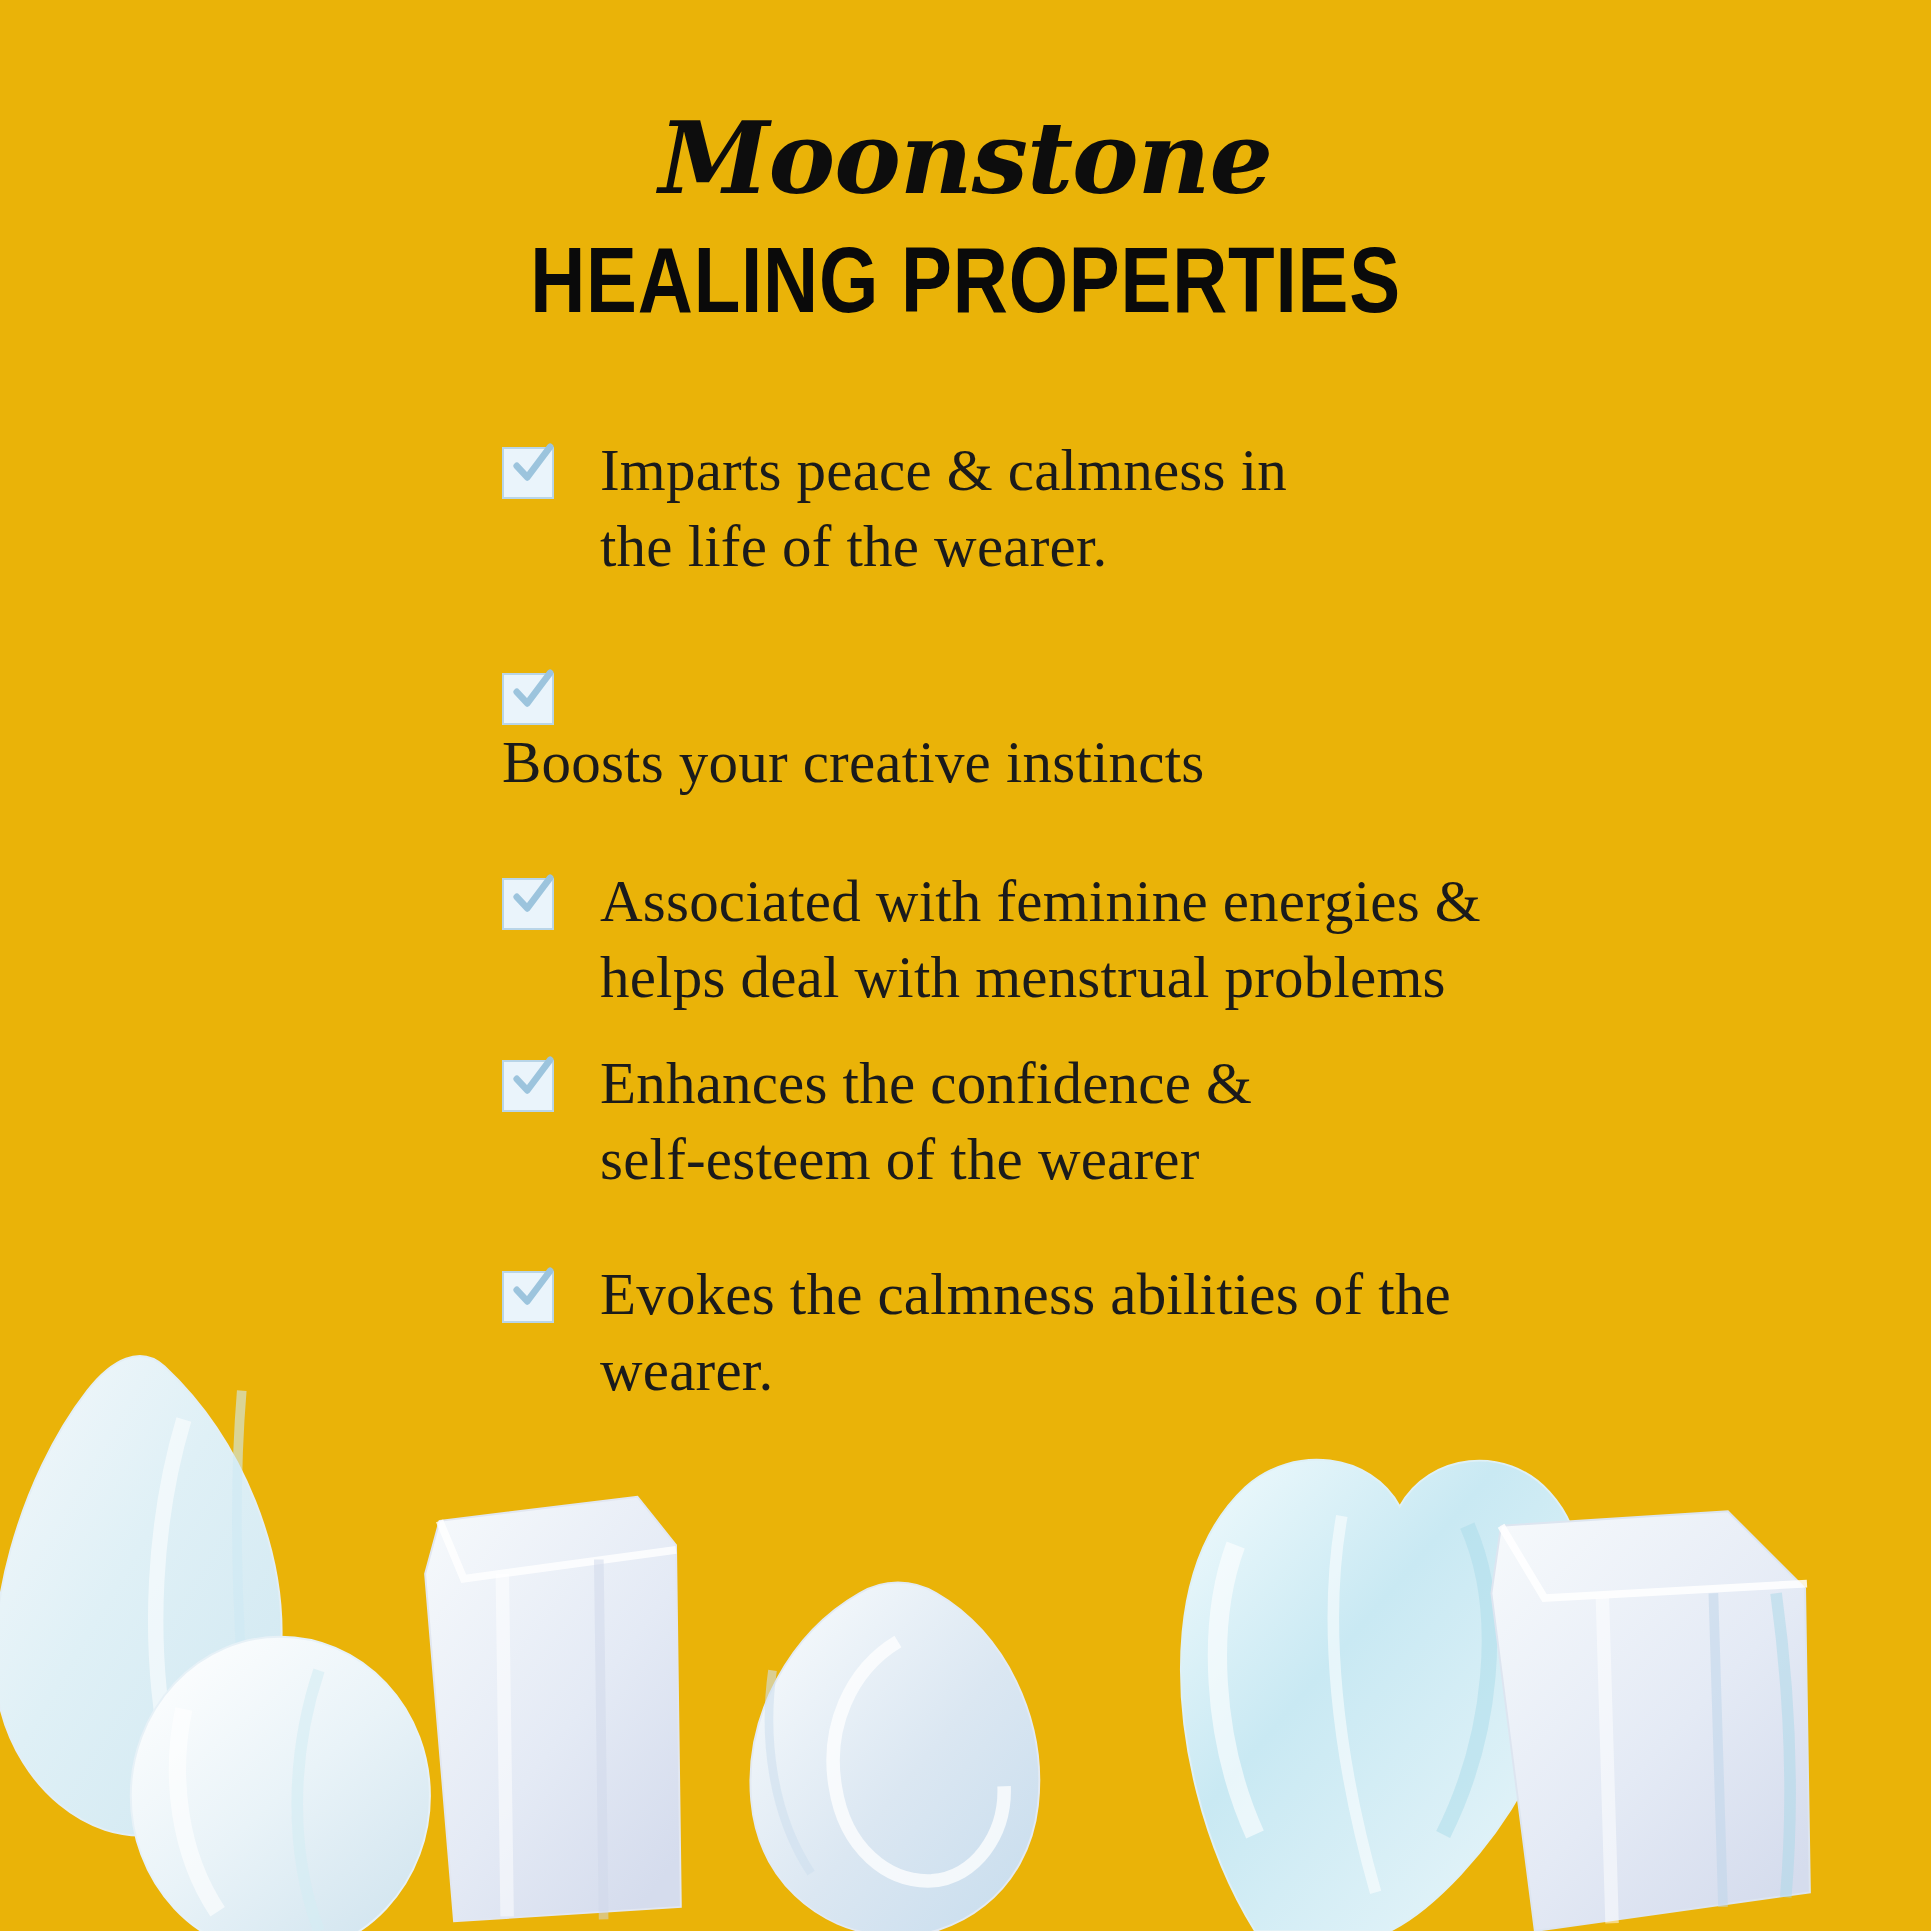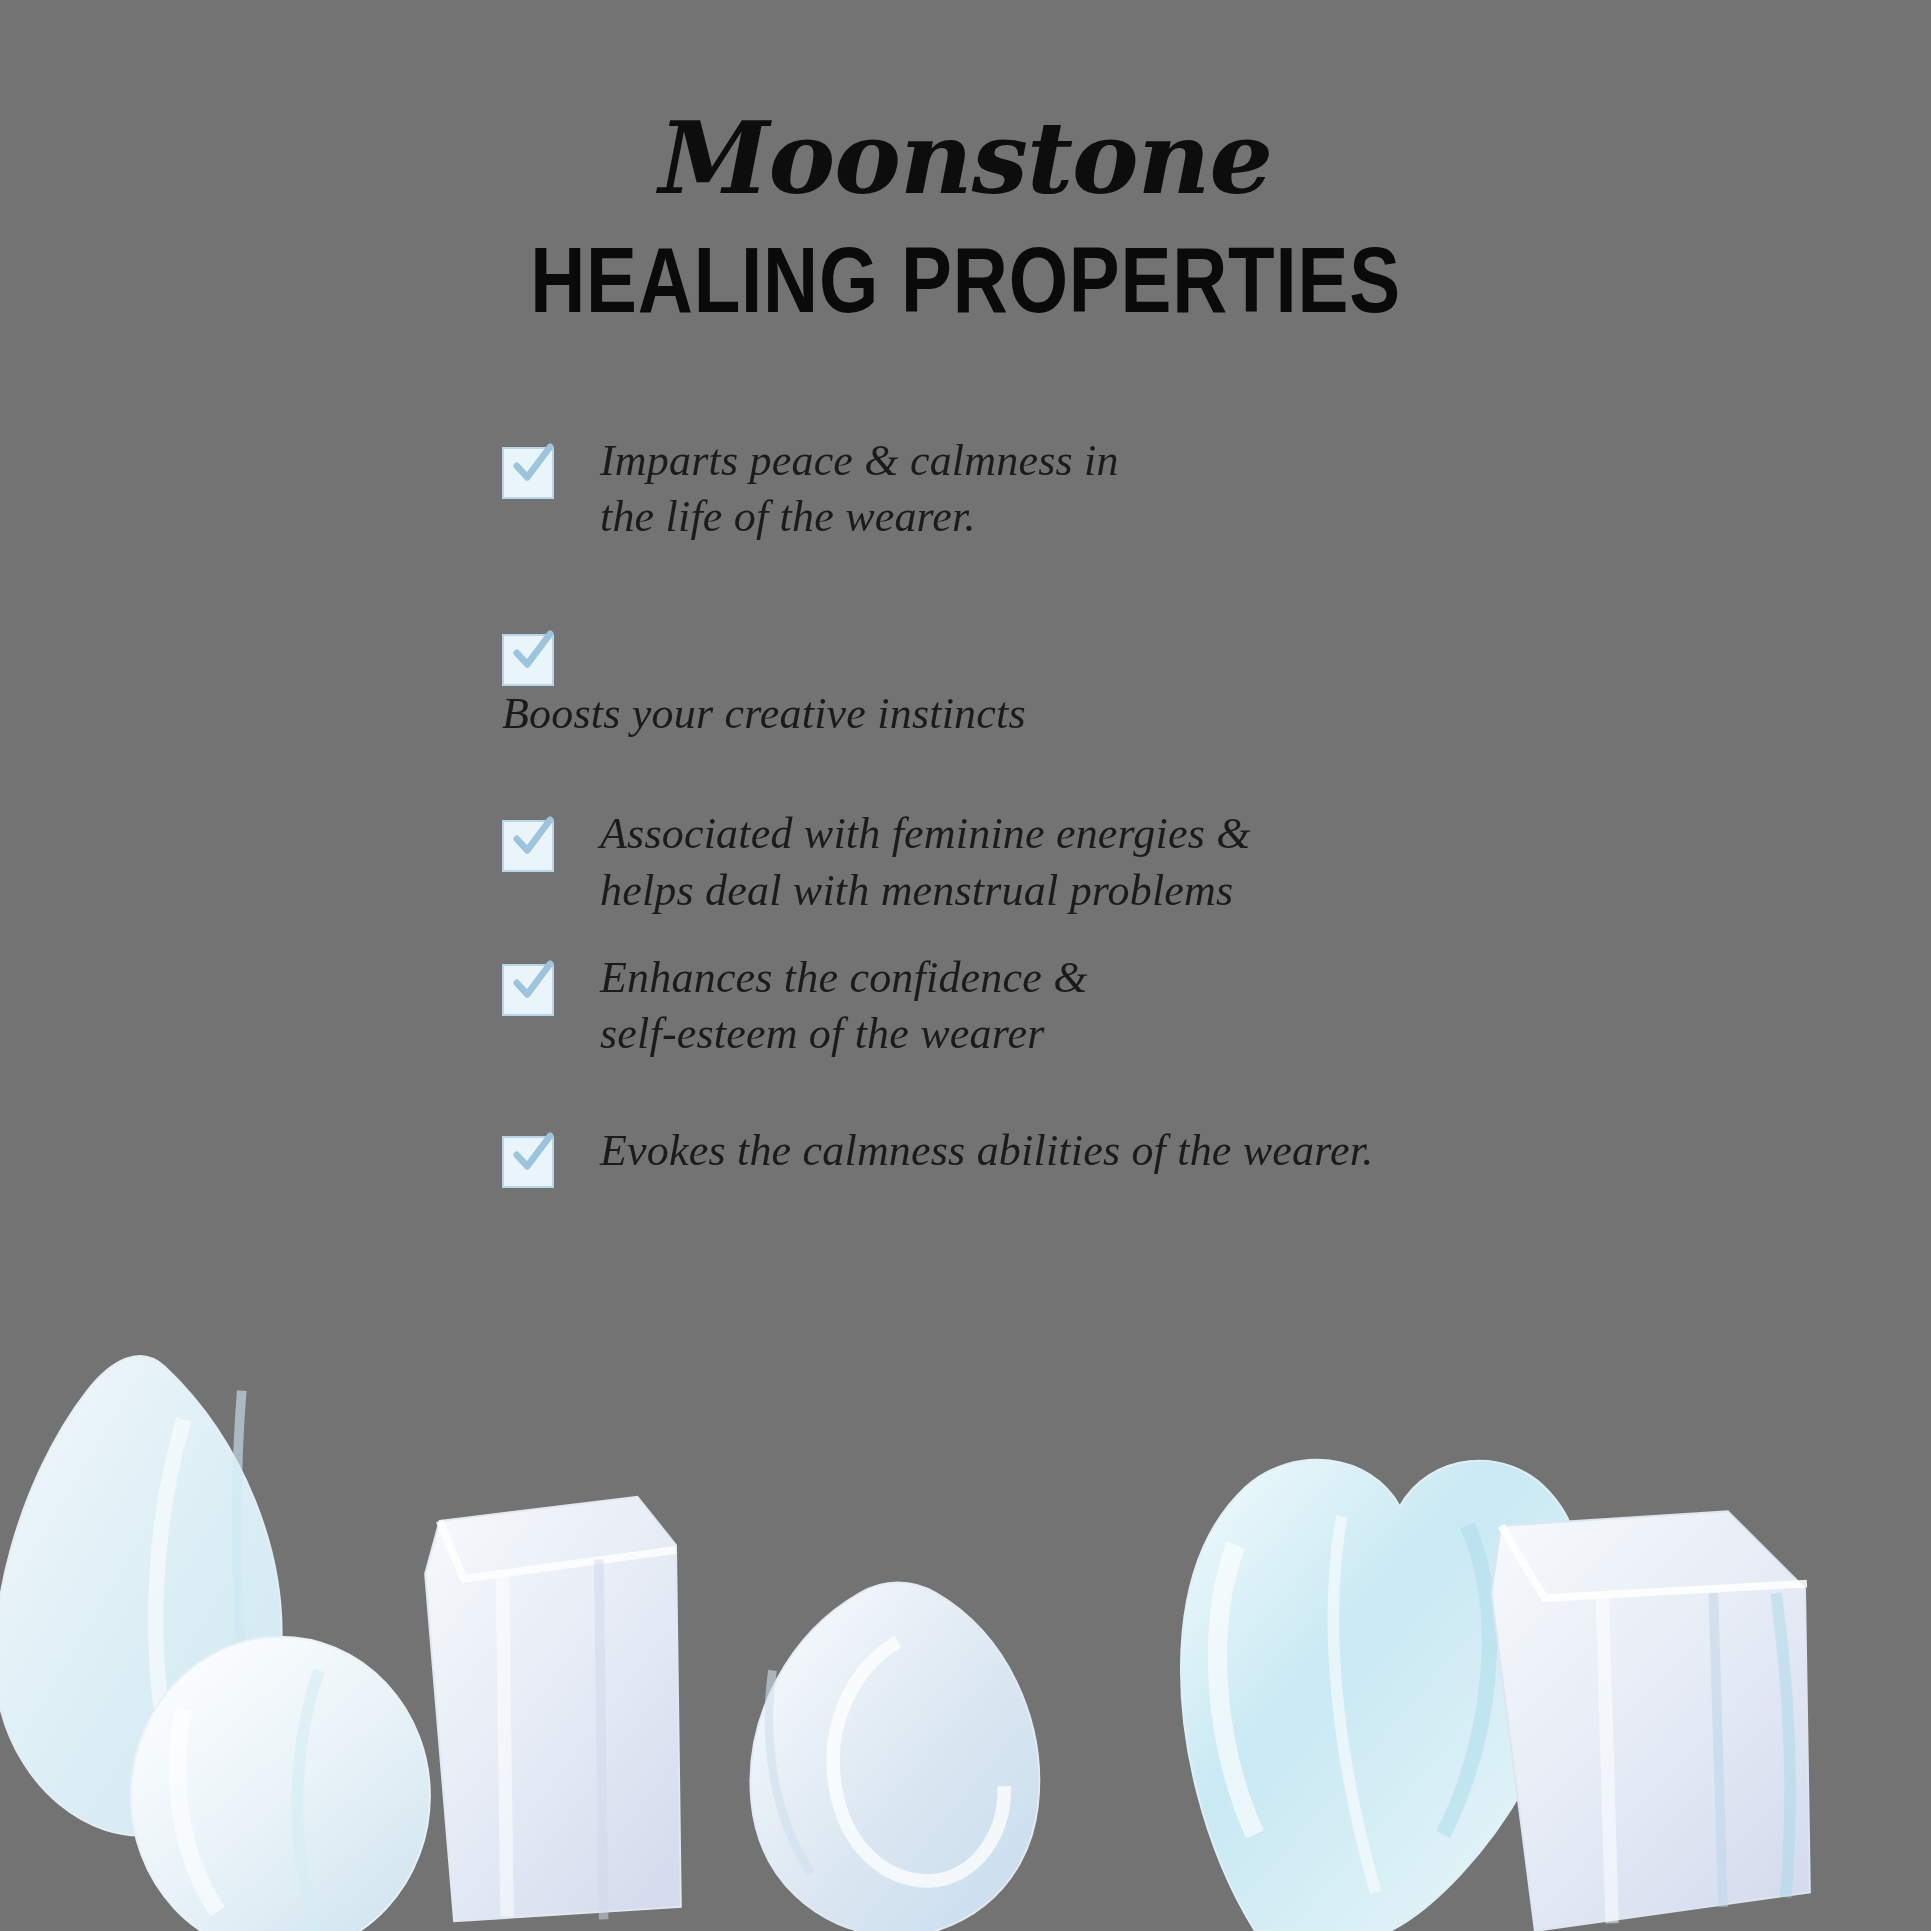--- a/index.html
+++ b/index.html
@@ -12,21 +12,21 @@
     background: #ffffff;
     font-family: "Liberation Serif", serif;
     overflow: hidden;
     position: relative;
   }
 
   .page {
     position: relative;
     width: 1931px;
     height: 1931px;
-    background: #737373;
+    background: #eab308;
   }
 
   
   .header {
     text-align: center;
     padding-top: 106px;
   }
   .title-script {
     font-family: "DejaVu Serif", serif;
     font-style: italic;
@@ -72,27 +72,26 @@
   }
   .checkbox .tick {
     position: absolute;
     left: 7.7px;
     top: -5.8px;
     width: 42px;
     height: 42px;
   }
   .item-text {
     font-family: "Liberation Serif", serif;
-    font-size: 44px;
+    font-size: 59px;
     line-height: 1.28;
     color: #1b1b1b;
     letter-spacing: 0.2px;
     max-width: 927px;
     white-space: pre-line;
-    font-style: italic;
   }
 
   .list-item.row-1 { margin-bottom: 75px; }
   .list-item.row-2 { margin-bottom: 64px; flex-direction: column; }
   .list-item.row-3 { margin-bottom: 31px; }
   .list-item.row-4 { margin-bottom: 60px; margin-top: 12px; }
 
   
   .gems {
     position: absolute;

